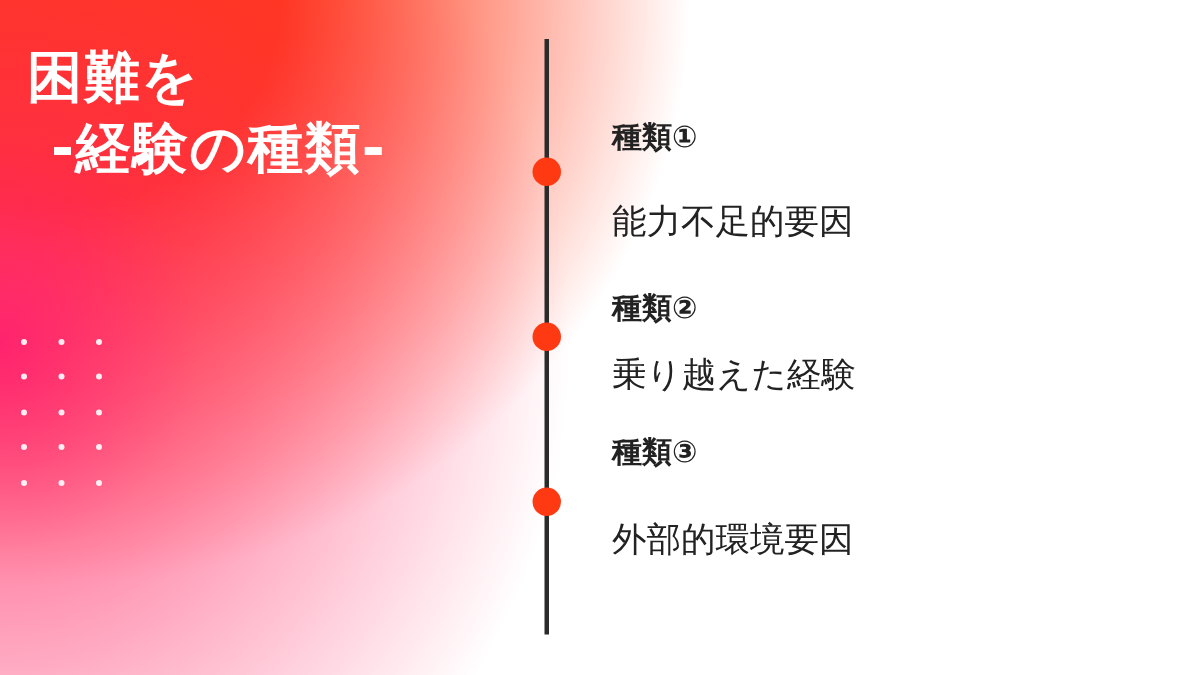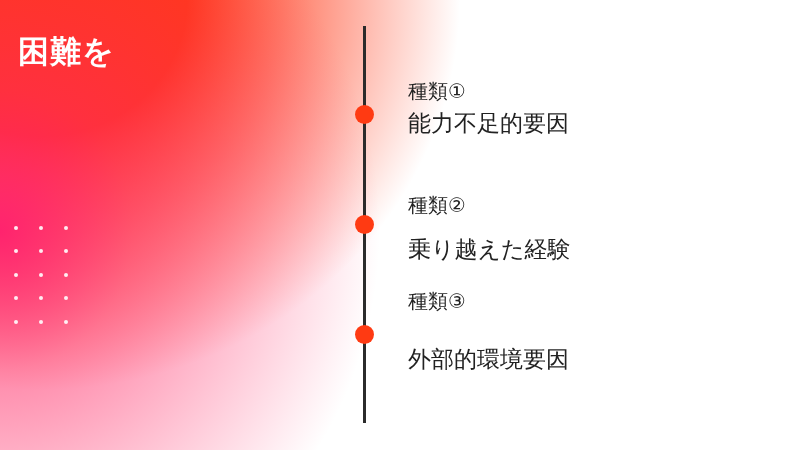--- a/index.html
+++ b/index.html
@@ -9,51 +9,52 @@
       font-family: "DejaVu Sans", "Liberation Sans", sans-serif;
     }
     .bg {
       position: absolute; left: 0; top: 0; width: 800px; height: 450px;
       background:
         radial-gradient(ellipse 380px 400px at 0px 230px, rgba(255,30,110,0.95) 0%, rgba(255,40,100,0.55) 35%, rgba(255,255,255,0) 100%),
         radial-gradient(ellipse 420px 390px at 40px 0px, #ff3a0e 0%, #ff3a12 35%, rgba(255,80,50,0.75) 58%, rgba(255,255,255,0) 100%);
     }
     .title {
       position: absolute; left: 18px; top: 28px;
-      color: #ffffff; font-weight: bold; font-size: 31px; line-height: 47px;
+      color: #ffffff; font-weight: bold; font-size: 37px; line-height: 47px;
       letter-spacing: 1px;
     }
     .title .l3 { padding-left: 16px; }
     .dots { position: absolute; left: 0; top: 0; }
     .dot {
       position: absolute; width: 4px; height: 4px; border-radius: 50%;
       background: #ffffff; opacity: 0.9;
     }
     .vline {
       position: absolute; left: 363px; top: 26px; width: 3px; height: 397px;
       background: #2b2b2b;
     }
     .marker {
       position: absolute; width: 19px; height: 19px; border-radius: 50%;
       background: #ff3a12; left: 355px;
     }
     .item-head {
-      position: absolute; left: 408px; font-size: 20px; font-weight: normal; color: #222222;
+      position: absolute; left: 408px; font-size: 20px; font-weight: bold; color: #222222;
     }
     .item-body {
       position: absolute; left: 408px; font-size: 23px; color: #222222;
     }
   </style>
 </head>
 <body>
 
 <div class="bg"></div>
 
 <div class="title">
   <div>困難を</div>
+  <div class="l3">-経験の種類-</div>
 </div>
 
 <div class="dots">
   <div class="dot" style="left:14px;top:226px"></div>
   <div class="dot" style="left:39px;top:226px"></div>
   <div class="dot" style="left:64px;top:226px"></div>
   <div class="dot" style="left:14px;top:249px"></div>
   <div class="dot" style="left:39px;top:249px"></div>
   <div class="dot" style="left:64px;top:249px"></div>
   <div class="dot" style="left:14px;top:273px"></div>
@@ -67,19 +68,19 @@
   <div class="dot" style="left:64px;top:320px"></div>
 </div>
 
 <div class="vline"></div>
 
 <div class="marker" style="top:105px"></div>
 <div class="marker" style="top:215px"></div>
 <div class="marker" style="top:325px"></div>
 
 <div class="item-head" style="top:78px">種類①</div>
-<div class="item-body" style="top:108px">能力不足的要因</div>
+<div class="item-body" style="top:132px">能力不足的要因</div>
 
 <div class="item-head" style="top:192px">種類②</div>
 <div class="item-body" style="top:234px">乗り越えた経験</div>
 
 <div class="item-head" style="top:288px">種類③</div>
 <div class="item-body" style="top:344px">外部的環境要因</div>
 
 </body></html>

